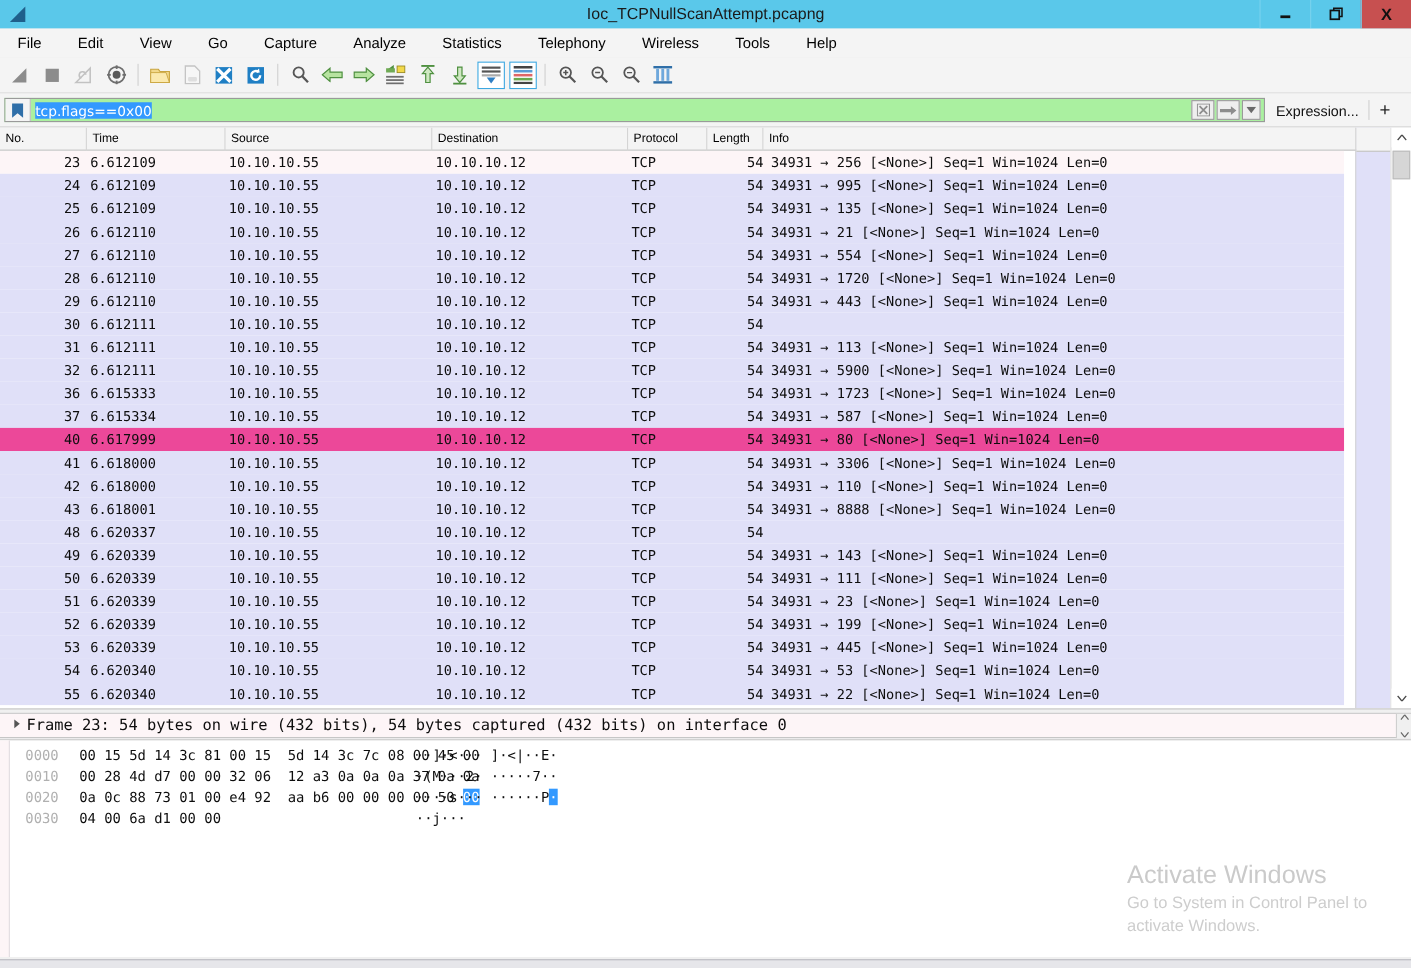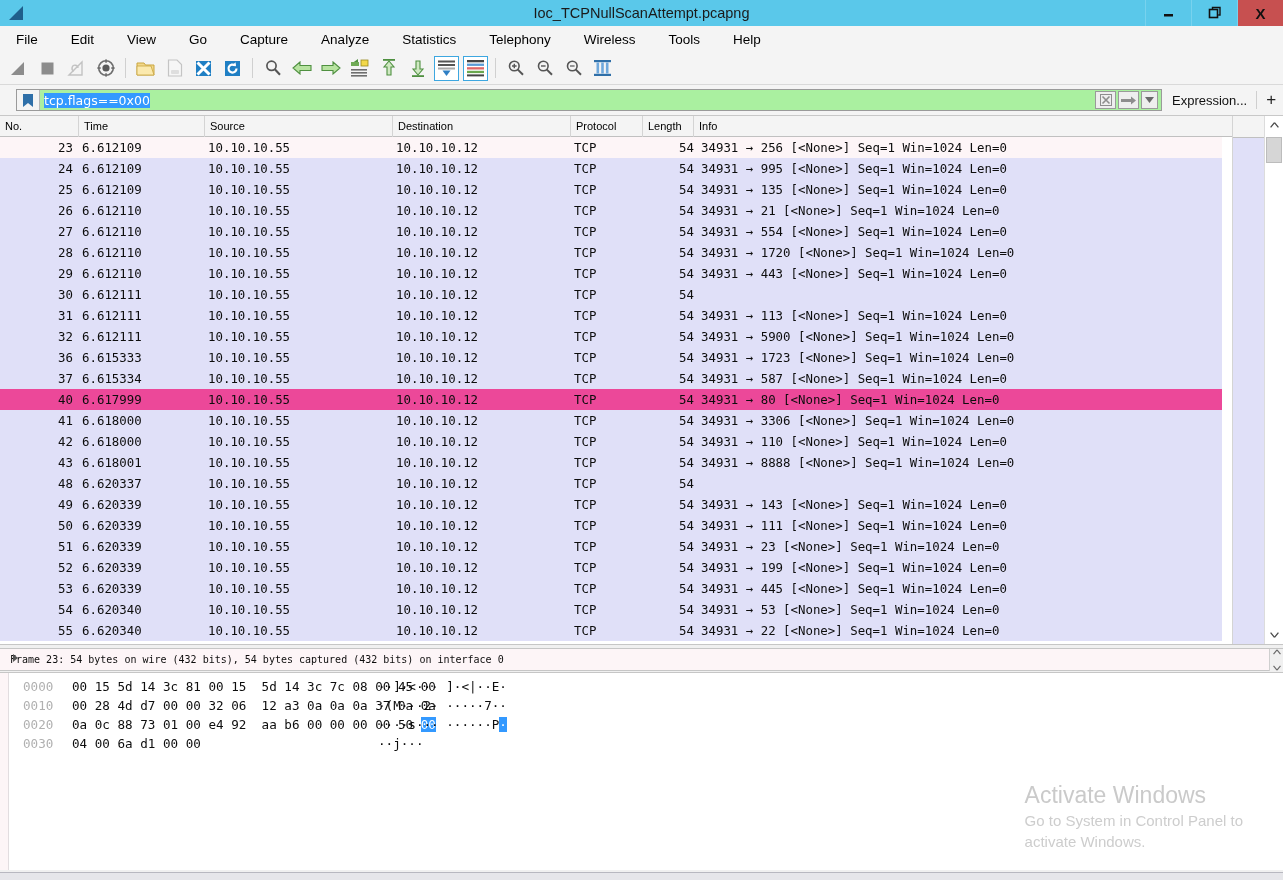--- a/index.html
+++ b/index.html
@@ -78,21 +78,21 @@
 
   
   .filterbar {
     position: absolute; left: 0; top: 85px; width: 1283px; height: 30px;
     background: #f4f4f4;
     display: flex; align-items: center;
     border-bottom: 1px solid #c8c8c8;
   }
   .filter-input {
     position: relative;
-    margin-left: 16px;
+    margin-left: 4px;
     height: 22px; width: 1146px;
     background: #aaf0a0;
     border: 1px solid #9a9a9a;
     display: flex; align-items: center;
     box-sizing: border-box;
   }
   .bookmark-btn {
     width: 22px; height: 20px; background: #f4f4f4;
     border-right: 1px solid #b8b8b8;
     display: flex; align-items: center; justify-content: center;
@@ -196,22 +196,22 @@
   
   .detail-pane {
     position: absolute; left: 0; top: 649px; width: 1283px; height: 22px;
     background: #fdf5f7;
     border-bottom: 1px solid #c6c6c6;
     display: flex; align-items: center;
     box-sizing: border-box;
   }
   .detail-line {
     font-family: "DejaVu Sans Mono", monospace;
-    font-size: 10px; color: #0d0d0d;
-    padding-left: 10px;
+    font-size: 14px; color: #0d0d0d;
+    padding-left: 24px;
   }
   .tri {
     position: absolute; left: 13px; top: 5px;
     width: 0; height: 0;
     border-left: 5px solid #555;
     border-top: 4px solid transparent;
     border-bottom: 4px solid transparent;
   }
   .detail-scroll {
     position: absolute; right: 0; top: 649px; width: 14px; height: 22px;

